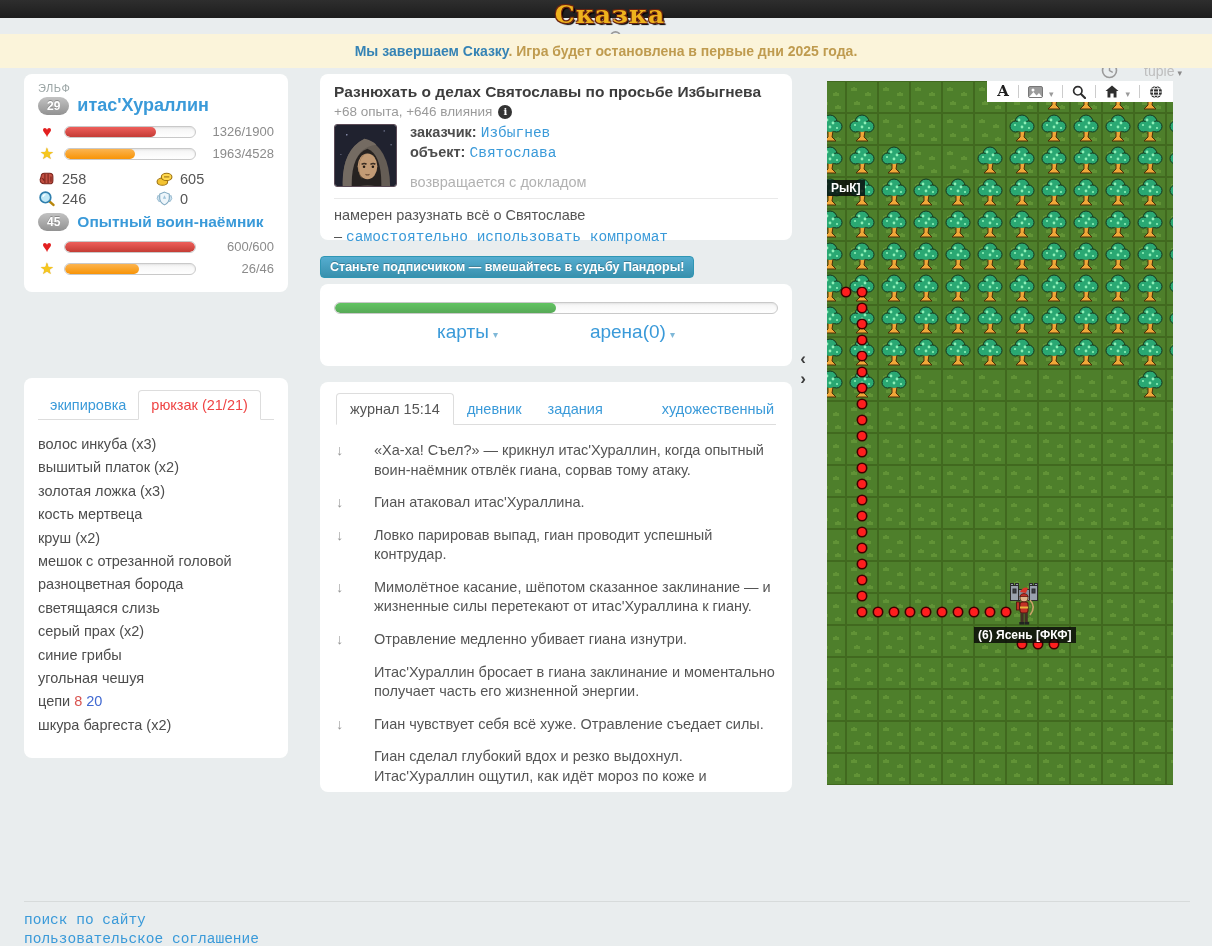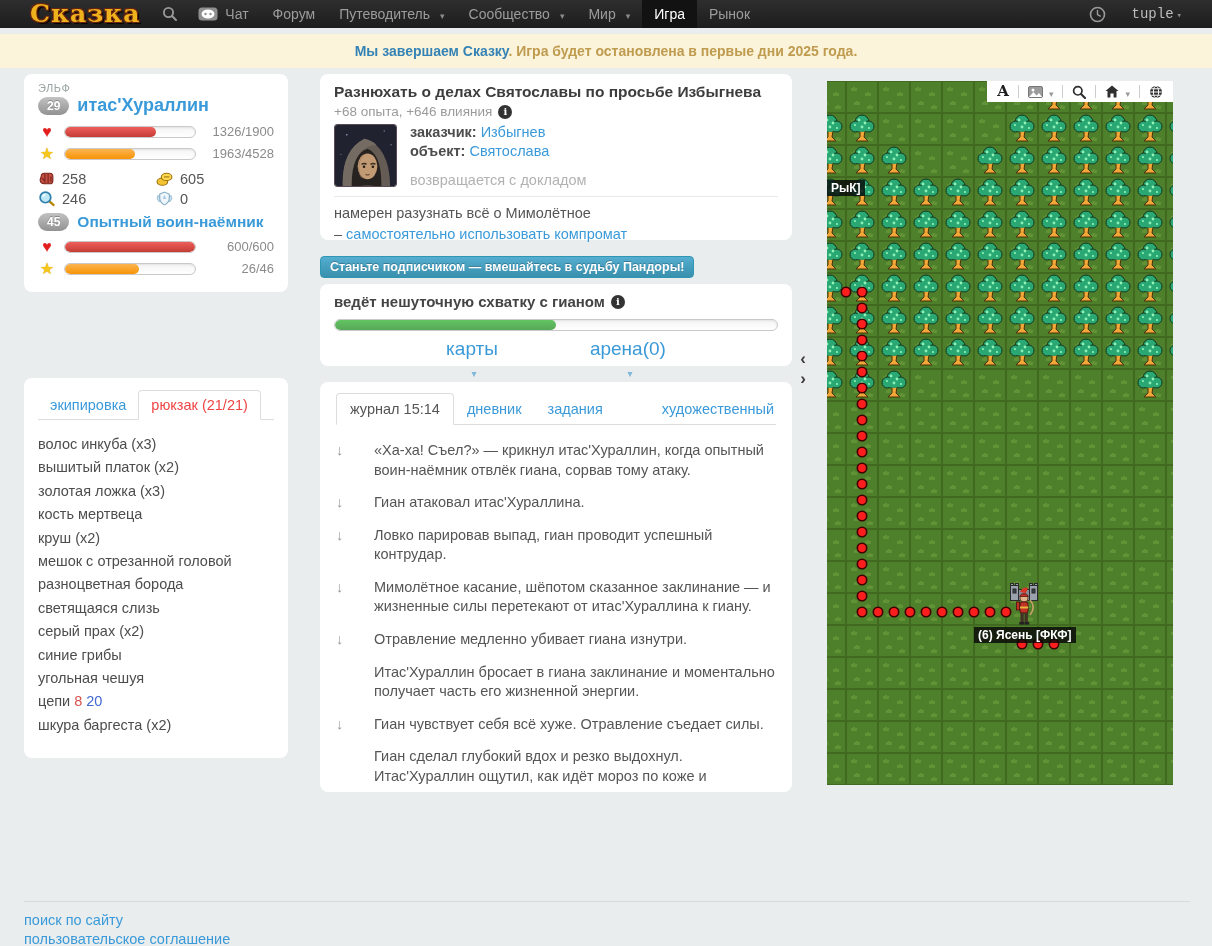--- a/index.html
+++ b/index.html
@@ -1,31 +1,31 @@
 <!DOCTYPE html>
 <html><head>
 <meta charset="utf-8">
 <style>
   * { margin:0; padding:0; box-sizing:border-box; }
   html,body { width:1212px; height:946px; }
   body { font-family:"Liberation Sans","DejaVu Sans",sans-serif; font-size:14px; background:#e9edee; overflow:hidden; }
   .page { position:relative; width:1212px; height:946px; background:#e9edee; }
 
   
-  .topnav { position:absolute; left:0; top:0; width:100%; height:28px;
-    background:linear-gradient(#2e2e2e,#1d1d1d); display:flex; align-items:center; padding-left:30px; }
+  .topnav { position:absolute; left:0; top:0; width:100%; height:18px;
+    background:linear-gradient(#2e2e2e,#1d1d1d); display:flex; align-items:center; padding-left:30px;flex-direction:column; }
   .logo { font-family:"DejaVu Serif",serif; font-weight:bold; font-size:25px; color:#eeb21d; letter-spacing:1px;
     text-shadow:1px 1px 0 #6b2410,-1px 1px 0 #6b2410,1px -1px 0 #6b2410,-1px -1px 0 #6b2410,2px 2px 1px #000;
     margin-right:22px; cursor:pointer; line-height:30px; }
   .nav-search { margin-right:8px; display:flex; align-items:center; cursor:pointer; }
   .nav-items { display:flex; align-items:center; height:100%; }
   .nav-item { display:flex; align-items:center; gap:7px; padding:0 12px; height:100%; color:#9c9c9c; cursor:pointer; white-space:nowrap; }
   .nav-item.active { background:#121212; color:#fff; }
   .caret::after { content:"▾"; font-size:9px; color:#8a8a8a; margin-left:3px; }
-  .nav-right { margin-left:auto; display:flex; align-items:center; gap:26px; padding-right:30px;font-family:Liberation Mono, monospace; }
+  .nav-right { margin-left:auto; display:flex; align-items:center; gap:26px; padding-right:30px; }
   .nav-user { color:#bdbdbd; cursor:pointer; display:flex; align-items:center; }
 
   
   .banner { position:absolute; left:0; top:34px; width:100%; height:34px; background:#fbf4da;
     text-align:center; line-height:34px; font-weight:bold; font-size:14px; }
   .b-strong { color:#3583b5; }
   .b-rest { color:#bf9b4f; }
 
   
   .card { position:absolute; background:#fff; border-radius:8px; }
@@ -69,38 +69,38 @@
   .q-title { font-size:15.5px; font-weight:bold; color:#3d3d3d; }
   .q-reward { font-size:13.5px; color:#9a9a9a; margin:3px 0 5px; display:flex; align-items:center; gap:6px; }
   .info-icon { display:inline-block; width:14px; height:14px; border-radius:50%; background:#333; color:#fff;
     font-size:10px; font-weight:bold; text-align:center; line-height:14px; font-family:"DejaVu Serif",serif; cursor:pointer; }
   .info-icon::after { content:"i"; }
   .q-body { display:flex; gap:13px; }
   .portrait { width:63px; height:63px; border:1px solid #5a4a56; border-radius:3px; overflow:hidden; flex:0 0 auto; cursor:pointer; }
   .q-info { font-size:14.5px; color:#555; }
   .q-info .row { margin-bottom:3px; }
   .q-label { font-weight:bold; color:#4d4d4d; }
-  .link { color:#3a9ad9; cursor:pointer; text-decoration:none; }
+  .link { color:#3a9ad9; cursor:pointer; text-decoration:none;font-family:Liberation Mono, monospace; }
   .q-status { color:#b2b2b2; margin-top:13px; }
   .q-div { border-top:1px solid #e9e9e9; margin:8px 0 7px; }
   .q-intent { font-size:14.5px; color:#555; line-height:1.3; }
   .q-intent2 { font-size:14.5px; color:#555; margin-top:3px; }
 
   
   .subscribe { position:absolute; left:320px; top:256px; border:1px solid #2f96b4; border-radius:4px;
     background:linear-gradient(#55add0,#3890ad); color:#fff; font-weight:bold; font-size:12.5px;
     font-family:"Liberation Sans","DejaVu Sans",sans-serif; padding:3px 9px; cursor:pointer;
     text-shadow:0 -1px 0 rgba(0,0,0,.25); }
 
   
   .battle-card { left:320px; top:284px; width:472px; height:82px; padding:9px 14px; }
   .b-title { font-size:15px; font-weight:bold; color:#444; display:flex; align-items:center; gap:6px; }
   .battle-card .bar { margin-top:9px; }
   .b-links { display:flex; justify-content:center; gap:92px; margin-top:7px; }
-  .biglink { font-size:19px; color:#3a9ad9; cursor:pointer; display:flex; align-items:center;flex-direction:column; }
+  .biglink { font-size:19px; color:#3a9ad9; cursor:pointer; display:flex; align-items:center; }
   .caret2::after { content:"▾"; font-size:10px; color:#7fb8d8; margin-left:4px; }
 
   
   .journal-card { left:320px; top:382px; width:472px; height:410px; padding:11px 16px 0; overflow:hidden; }
   .jtabs { display:flex; border-bottom:1px solid #ddd; align-items:flex-end; }
   .jtab { padding:7px 13px; font-size:14.5px; color:#3a9ad9; cursor:pointer; white-space:nowrap; }
   .jtab.active { background:#fff; border:1px solid #ddd; border-bottom:1px solid #fff; border-radius:4px 4px 0 0;
     color:#555; margin-bottom:-1px; cursor:default; }
   .jspacer { flex:1; }
   .jtab.rtab { padding-right:2px; }
@@ -387,34 +387,30 @@
           <path d="M20 64 q13 -6 26 0 z" fill="#4a443e"></path>
         </svg>
       </div>
       <div class="q-info">
         <div class="row"><span class="q-label">заказчик:</span> <span class="link">Избыгнев</span></div>
         <div class="row"><span class="q-label">объект:</span> <span class="link">Святослава</span></div>
         <div class="q-status">возвращается с докладом</div>
       </div>
     </div>
     <div class="q-div"></div>
-    <div class="q-intent">намерен разузнать всё о Мимолётное</div>
+    <div class="q-intent">намерен разузнать всё о Святославе</div>
     <div class="q-intent2">
       <span>–</span>
       <span class="link">самостоятельно использовать компромат</span>
     </div>
   </section>
 
   <button class="subscribe">Станьте подписчиком — вмешайтесь в судьбу Пандоры!</button>
 
   <section class="card battle-card">
-    <div class="b-title">
-      <span>ведёт нешуточную схватку с гианом</span>
-      <span class="info-icon"></span>
-    </div>
     <div class="bar">
         <div class="fill green" style="width: 50%;"></div>
       </div>
     <div class="b-links">
       <span class="biglink">
           <span>карты</span>
           <span class="caret2"></span>
         </span>
       <span class="biglink">
           <span>арена(0)</span>

